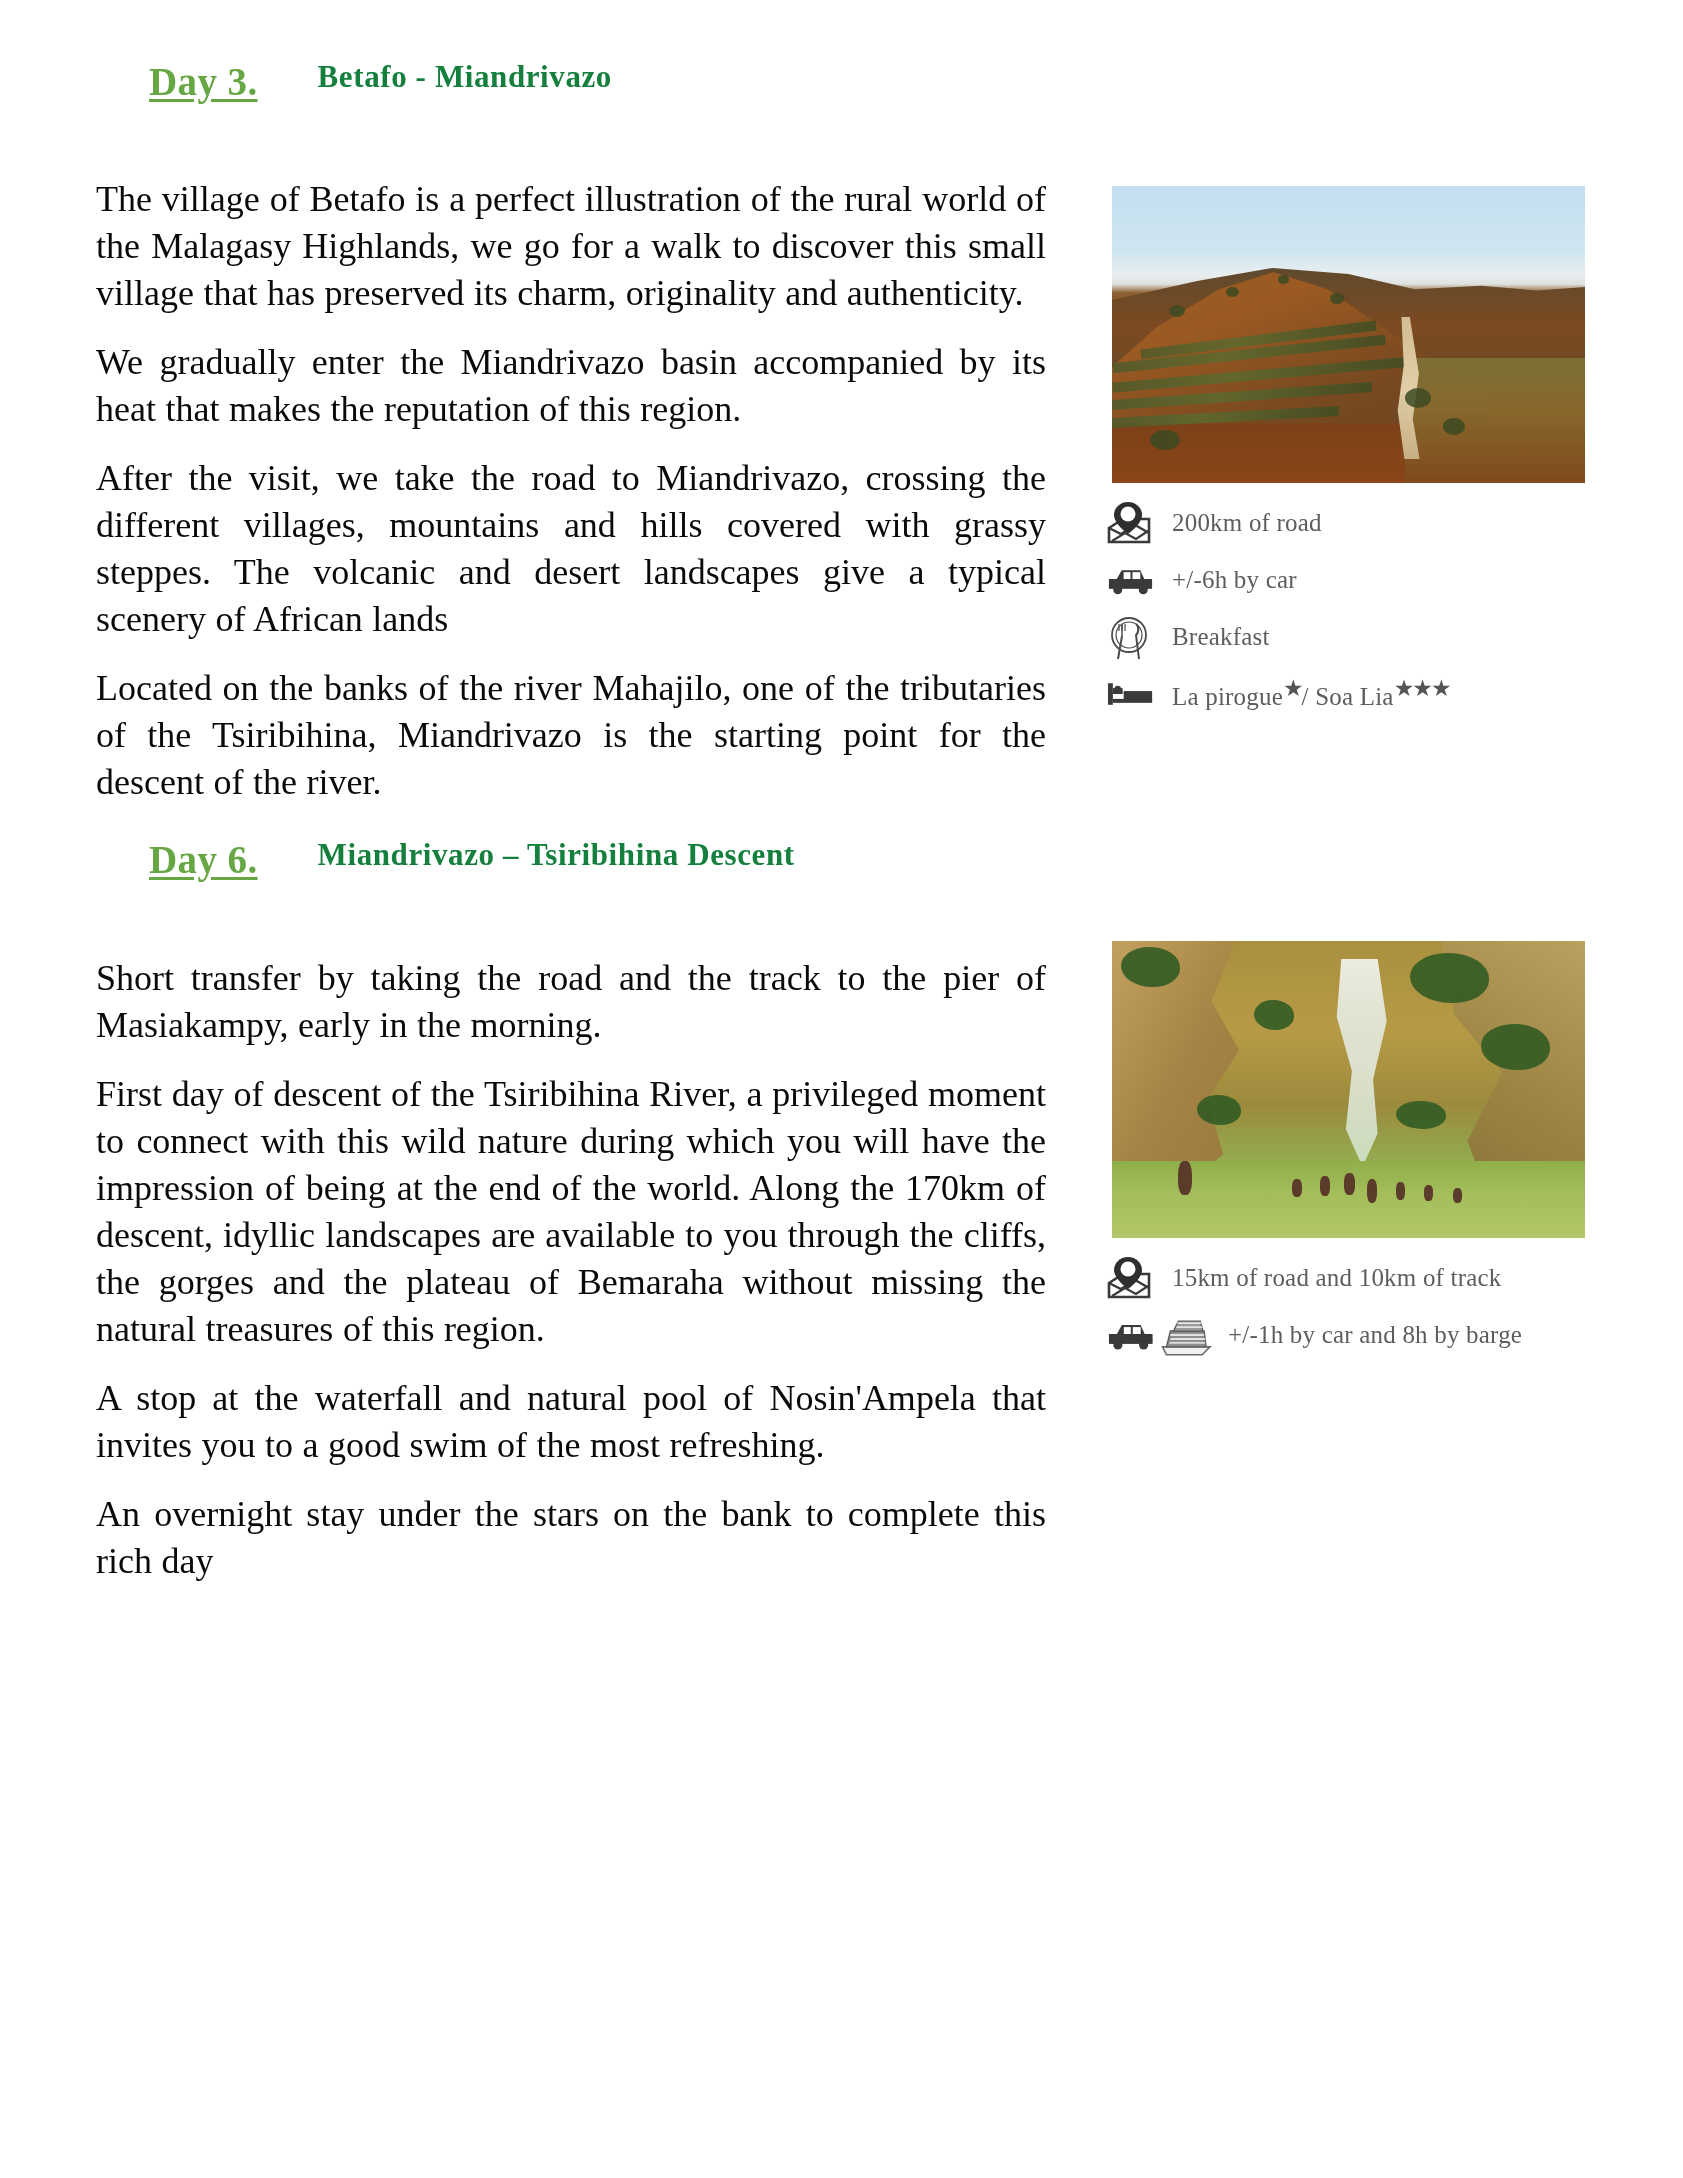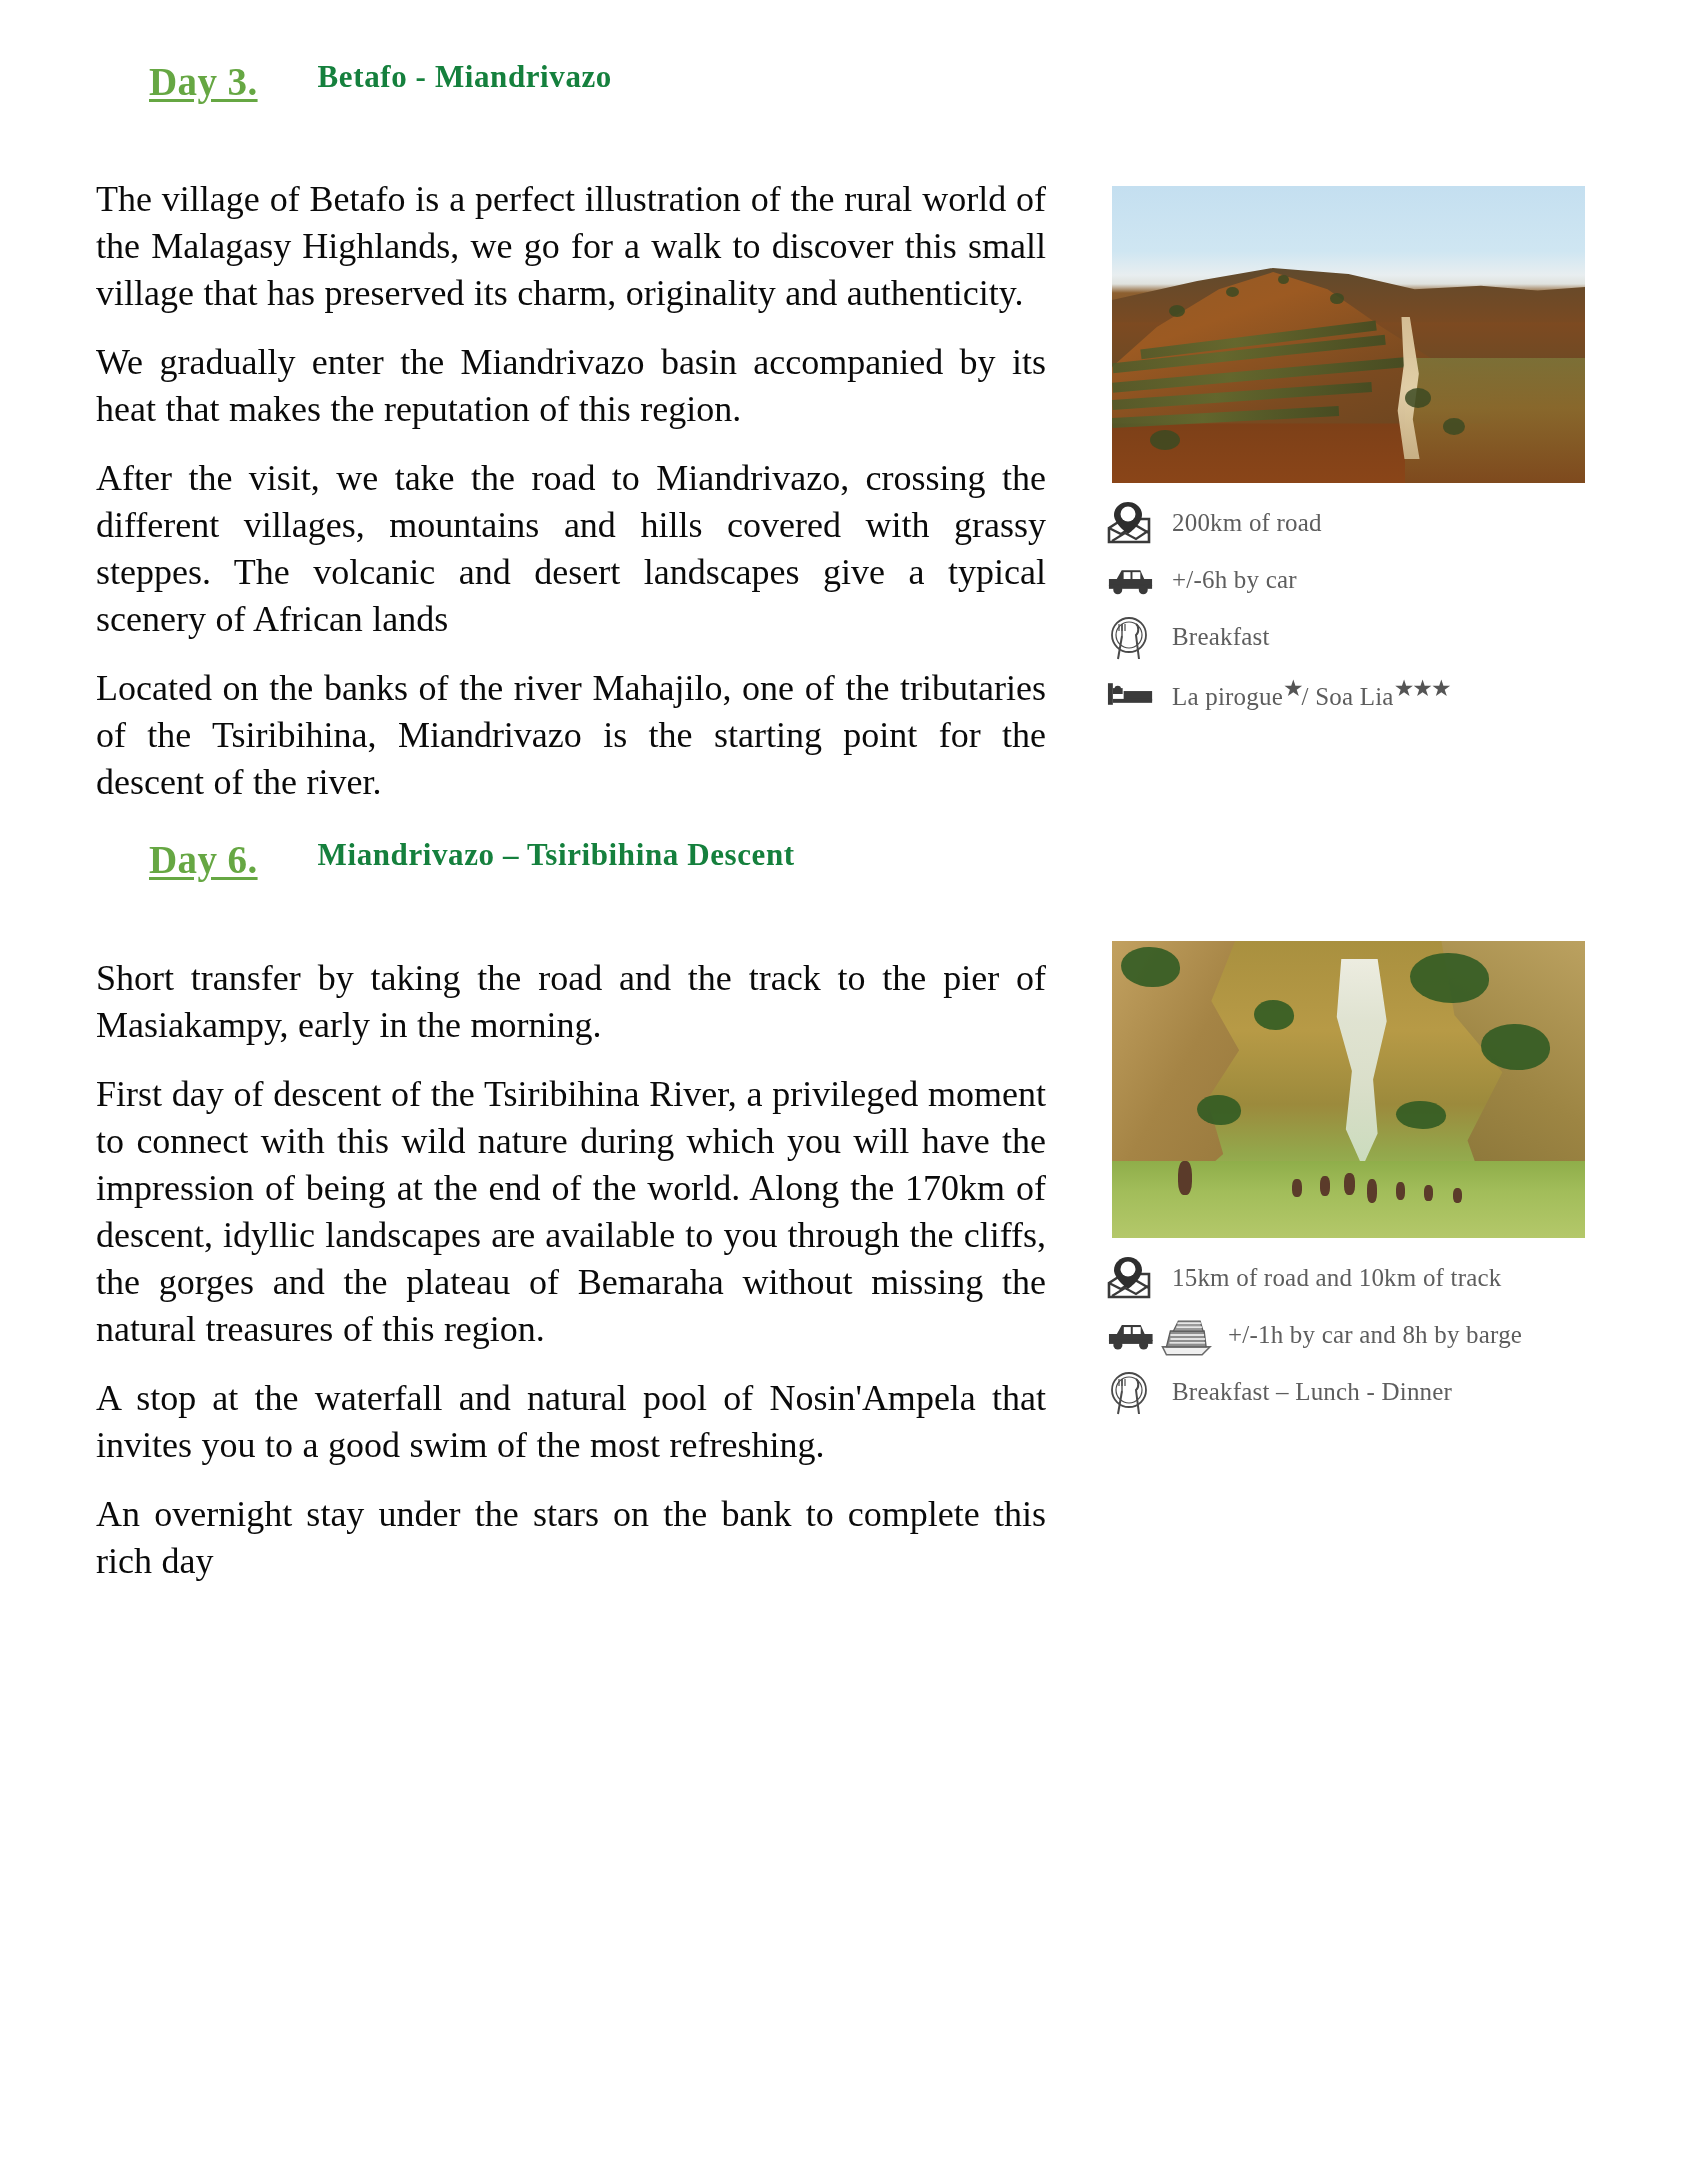--- a/index.html
+++ b/index.html
@@ -357,33 +357,20 @@
                 <path d="M62 34 L66 18 L100 18 L102 34 Z" fill="#8e8e8e" stroke="#5e5e5e" stroke-width="1.4"></path>
                 <path d="M69 18 L74 8 L96 8 L99 18 Z" fill="#9a9a9a" stroke="#5e5e5e" stroke-width="1.3"></path>
                 <path d="M66 22 L100 22 M66 26 L101 26 M65 30 L101 30" stroke="#ffffff" stroke-width="1.4"></path>
                 <path d="M73 10 L97 10 M72 14 L98 14" stroke="#ffffff" stroke-width="1.2"></path>
               </g>
             </svg>
           </span>
           <span class="info-text">+/-1h by car and 8h by barge</span>
         </div>
 
-        <div class="info-row">
-          <span class="info-icon">
-            <svg width="48" height="50" viewBox="0 0 48 50">
-              <circle cx="24" cy="23" r="17" fill="none" stroke="#4a4a4a" stroke-width="1.8"></circle>
-              <circle cx="24" cy="23" r="13" fill="none" stroke="#4a4a4a" stroke-width="1.2"></circle>
-              <path d="M17 12 L17 24" stroke="#4a4a4a" stroke-width="1.4" fill="none"></path>
-              <path d="M14 12 L14 19 M17 12 L17 19 M20 12 L20 19" stroke="#4a4a4a" stroke-width="1.2" fill="none"></path>
-              <path d="M17 24 L13 47" stroke="#4a4a4a" stroke-width="2" fill="none"></path>
-              <path d="M31 12 C34 14 34 21 31 23 L34 47" stroke="#4a4a4a" stroke-width="2" fill="none"></path>
-            </svg>
-          </span>
-          <span class="info-text">Breakfast – Lunch - Dinner</span>
-        </div>
 
 
       </div>
     </div>
   </section>
 
 </div>
 
 
 </body></html>

